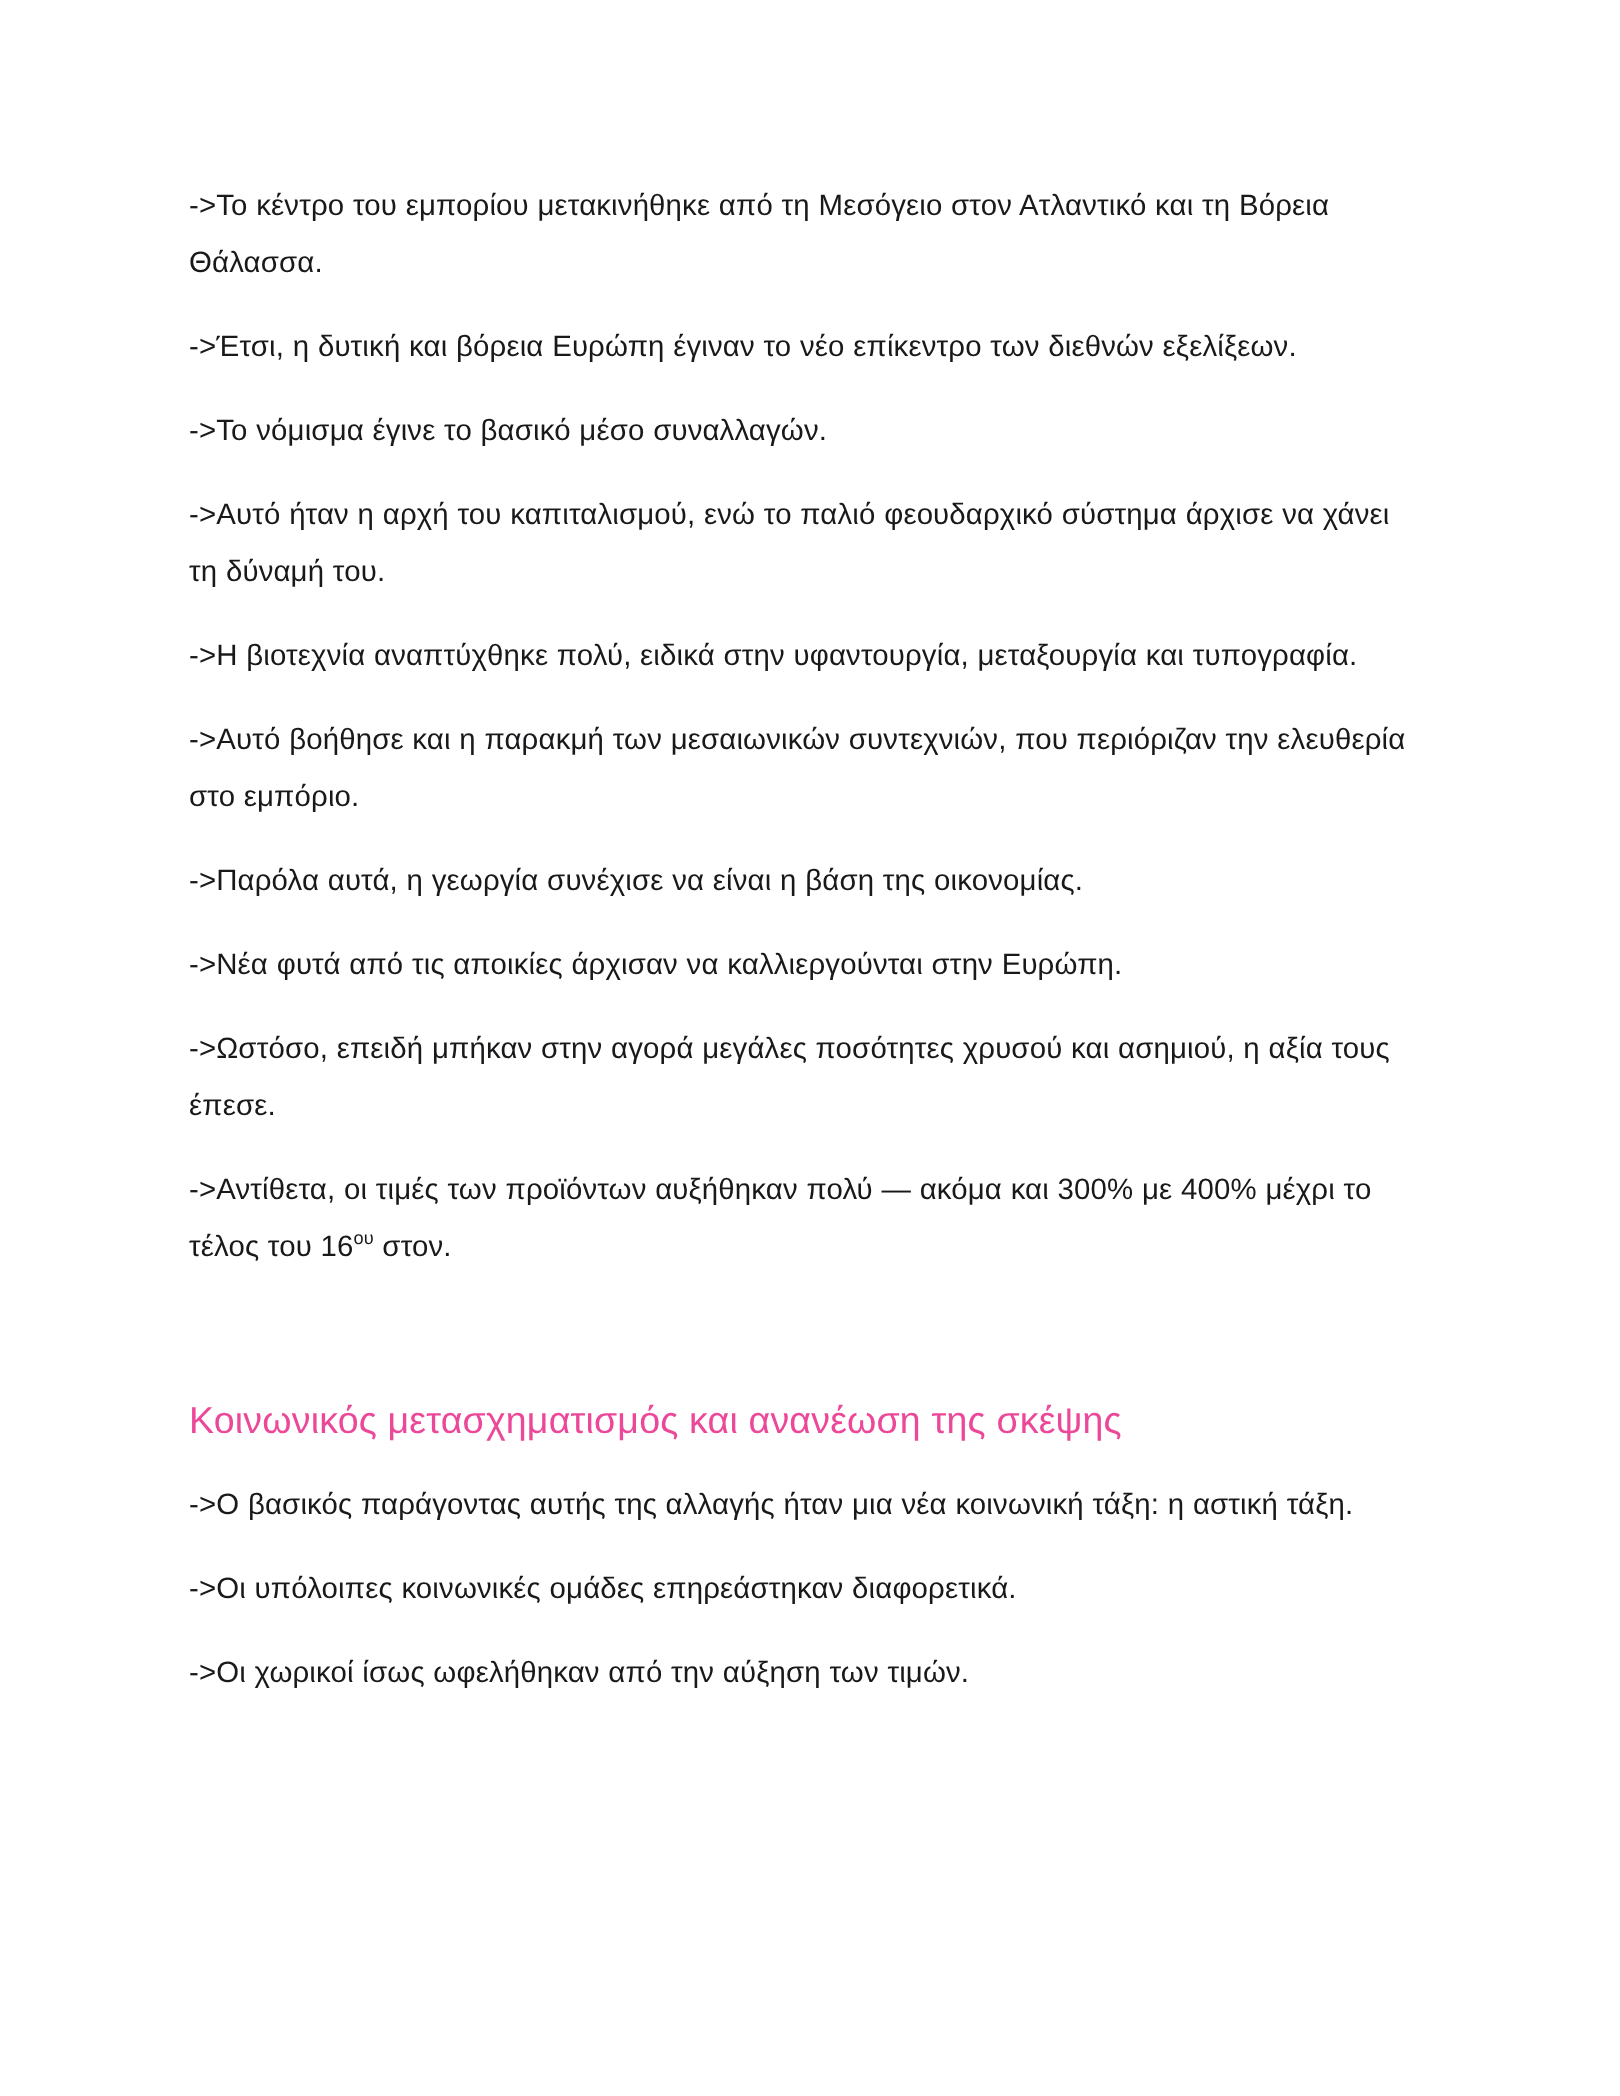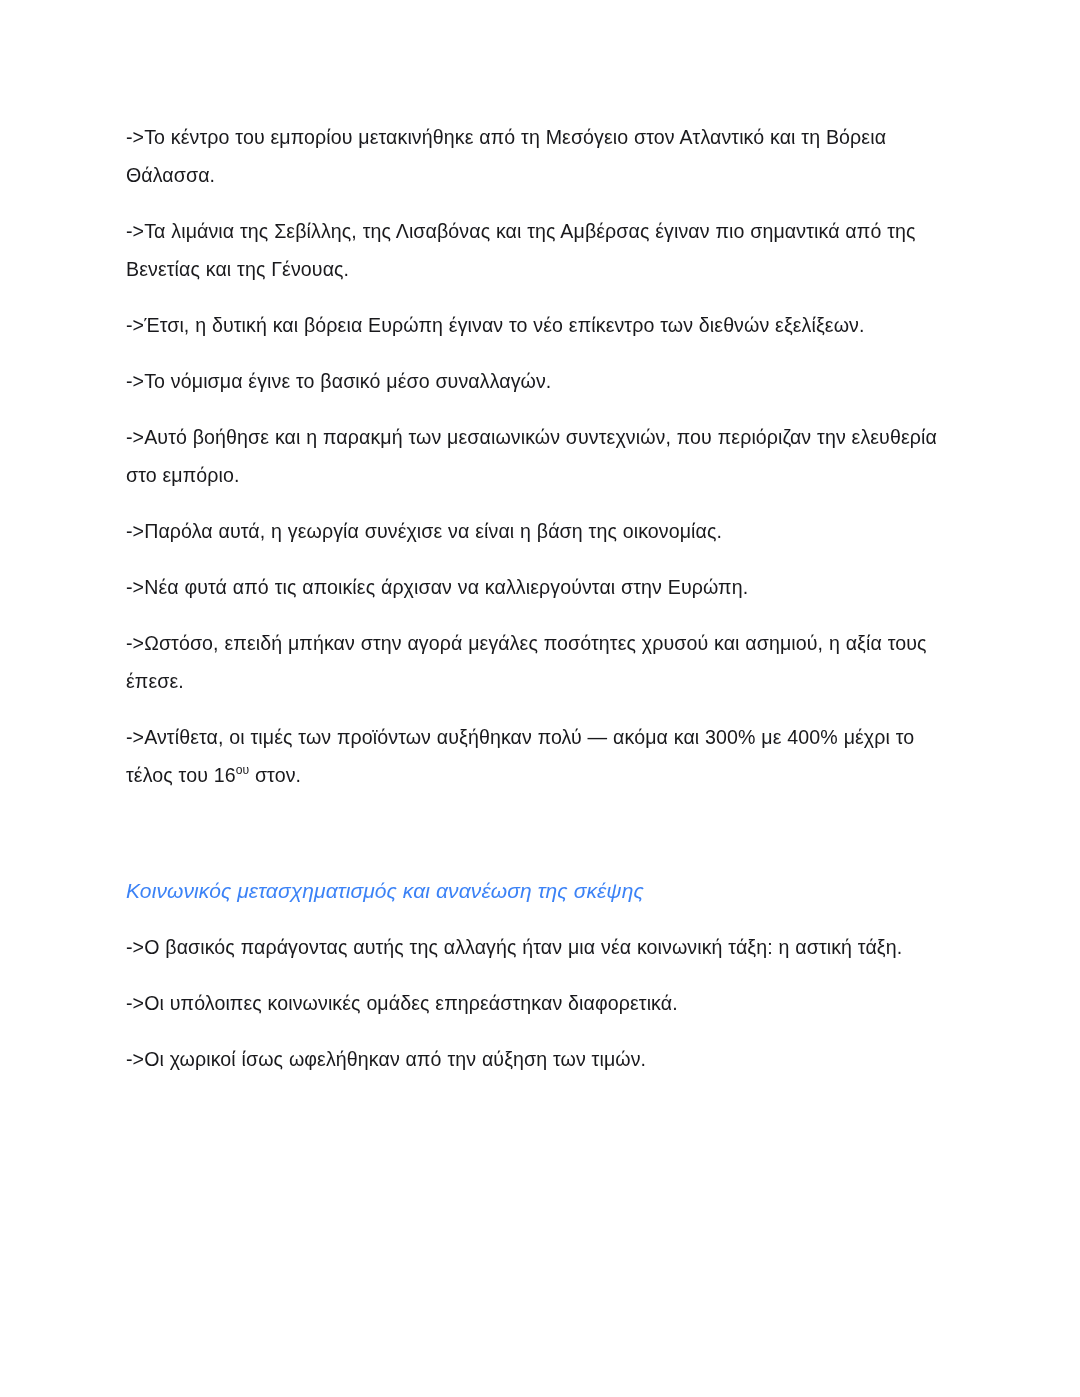--- a/index.html
+++ b/index.html
@@ -37,25 +37,24 @@
     line-height: 38px;
     letter-spacing: 0.005em;
     text-align: left;
     color: #19191c;
     word-spacing: 0.012em;
   }
 
   
   .section-heading {
     margin: 0 0 18px 0;
-    font-size: 21px;
+    font-size: 25px;
     line-height: 38px;
-    font-style: italic;
     letter-spacing: 0.005em;
-    color: #3b82f6;
+    color: #ec4899;
   }
 
   
   .block-gap {
     height: 60px;
   }
 
   sup.ordinal {
     font-size: 0.62em;
     vertical-align: super;
@@ -65,23 +64,24 @@
   }
 </style>
 </head>
 <body>
 
 <div class="page">
   <div class="doc-body">
 
     <div>
       <p class="para">-&gt;Το κέντρο του εμπορίου μετακινήθηκε από τη Μεσόγειο στον Ατλαντικό και τη Βόρεια Θάλασσα.</p>
-      <p class="para">-&gt;Τα λιμάνια της Σεβίλλης, της Λισαβόνας και της Αμβέρσας έγιναν πιο σημαντικά από της Βενετίας και της Γένουας.</p>
       <p class="para">-&gt;Έτσι, η δυτική και βόρεια Ευρώπη έγιναν το νέο επίκεντρο των διεθνών εξελίξεων.</p>
       <p class="para">-&gt;Το νόμισμα έγινε το βασικό μέσο συναλλαγών.</p>
+      <p class="para">-&gt;Αυτό ήταν η αρχή του καπιταλισμού, ενώ το παλιό φεουδαρχικό σύστημα άρχισε να χάνει τη δύναμή του.</p>
+      <p class="para">-&gt;Η βιοτεχνία αναπτύχθηκε πολύ, ειδικά στην υφαντουργία, μεταξουργία και τυπογραφία.</p>
       <p class="para">-&gt;Αυτό βοήθησε και η παρακμή των μεσαιωνικών συντεχνιών, που περιόριζαν την ελευθερία στο εμπόριο.</p>
       <p class="para">-&gt;Παρόλα αυτά, η γεωργία συνέχισε να είναι η βάση της οικονομίας.</p>
       <p class="para">-&gt;Νέα φυτά από τις αποικίες άρχισαν να καλλιεργούνται στην Ευρώπη.</p>
       <p class="para">-&gt;Ωστόσο, επειδή μπήκαν στην αγορά μεγάλες ποσότητες χρυσού και ασημιού, η αξία τους έπεσε.</p>
 
       <p class="para"><span>-&gt;Αντίθετα, οι τιμές των προϊόντων αυξήθηκαν πολύ — ακόμα και 300% με 400% μέχρι το τέλος του 16</span><sup class="ordinal">ου</sup><span> στον.</span></p>
     </div>
 
     <div class="block-gap"></div>
 

